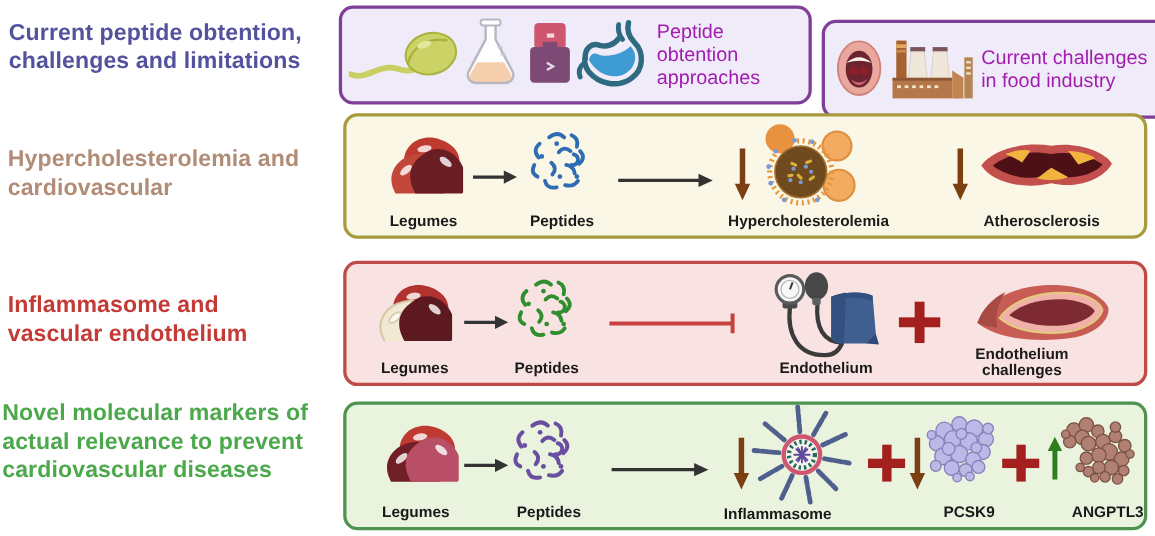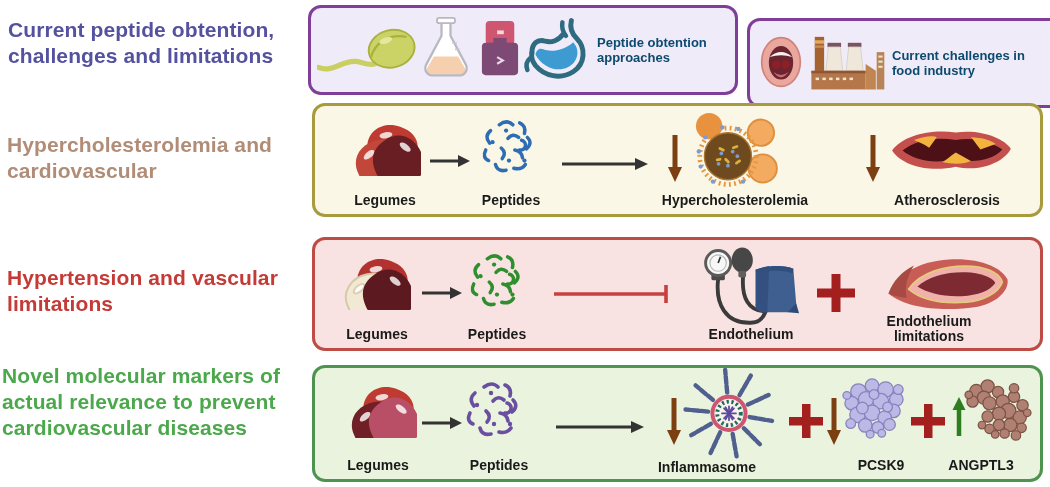--- a/index.html
+++ b/index.html
@@ -10,21 +10,21 @@
   .t3{color:var(--c-row3-accent,#c43a36);}
   .t4{color:var(--c-row4-accent,#4ba84b);}
   .panel{position:absolute;border-radius:13px;border:3px solid #000;box-sizing:border-box;}
   .p1{border-color:var(--c-row1-border,#7f3f98);background:var(--c-row1-bg,#f0ebf9);}
   .p2{border-color:var(--c-row2-border,#a79b3e);background:var(--c-row2-bg,#faf7e6);}
   .p3{border-color:var(--c-row3-border,#bf4b47);background:var(--c-row3-bg,#f9e3e2);}
   .p4{border-color:var(--c-row4-border,#4f9351);background:var(--c-row4-bg,#e9f3dd);}
   .it{position:absolute;line-height:0;}
   .lbl{position:absolute;bottom:6px;transform:translateX(-50%);font-weight:bold;font-size:14px;color:#1a1a1a;white-space:nowrap;line-height:1.1;}
   .lbl.wrap{white-space:normal;width:140px;text-align:center;bottom:3px;line-height:1.12;}
-  .cap{position:absolute;top:50%;transform:translateY(-50%);font-weight:bold;font-size:13px;line-height:1.16;color:#0c4a6e;}
+  .cap{position:absolute;top:50%;transform:translateY(-50%);font-weight:normal;font-size:18px;line-height:1.16;color:#a21caf;}
 </style>
 </head>
 <body>
 
 <svg width="0" height="0" style="position:absolute" aria-hidden="true">
   <defs>
     <symbol id="bean" viewBox="0 0 60 44" overflow="visible">
       <path d="M7 23 C 5 11 15 2 28 3 C 40 4 46 11 45 19 C 44.5 24 41 27 41 31 C 41 37 34 42 25 41 C 13 40 8 33 7 23 Z"></path>
       <ellipse cx="19" cy="12" rx="5" ry="2.4" fill="#ffffff" opacity="0.8" transform="rotate(-24 19 12)"></ellipse>
     </symbol>
@@ -47,21 +47,21 @@
           <circle cx="47" cy="44" r="2.2"></circle>
         <circle cx="28" cy="13" r="2.2"></circle>
           <circle cx="31" cy="44" r="2.2"></circle>
       </g>
     </symbol>
   </defs>
 </svg>
 
 <div class="title t1" style="left:8px;top:17px;width:272px;">Current peptide obtention, challenges and limitations</div>
 <div class="title t2" style="left:7px;top:132px;width:272px;">Hypercholesterolemia and cardiovascular</div>
-<div class="title t3" style="left:7px;top:265px;width:272px;">Hypertension and vascular limitations</div>
+<div class="title t3" style="left:7px;top:265px;width:272px;">Inflammasome and vascular endothelium</div>
 <div class="title t4" style="left:2px;top:363px;width:290px;">Novel molecular markers of actual relevance to prevent cardiovascular diseases</div>
 
 <div class="panel p1" style="left:308px;top:5px;width:430px;height:90px;">
   <span class="it" style="left:6px;top:16px;">
     <svg width="112" height="54" viewBox="0 0 150 72">
       <path d="M2 58 C 20 66 34 48 52 50 C 62 51 68 56 78 53" fill="none" stroke="#c9cf63" stroke-width="7" stroke-linecap="round"></path>
       <ellipse cx="100" cy="33" rx="31" ry="25" fill="#ccd366" stroke="#a9b23e" stroke-width="2.5" transform="rotate(-14 100 33)"></ellipse>
       <path d="M72 45 C 78 24 96 13 120 17" fill="none" stroke="#a9b23e" stroke-width="3"></path>
       <ellipse cx="92" cy="22" rx="9" ry="4" fill="#e4e89c" transform="rotate(-18 92 22)"></ellipse>
     </svg>
@@ -274,21 +274,21 @@
       </svg>
   </span>
   <span class="it" style="left:559px;top:8px;">
     <svg width="148" height="70" viewBox="0 0 150 80">
       <path d="M7 52 C 16 30 42 15 76 13 C 112 11 136 22 143 36 C 145 48 132 62 109 67 C 73 73 28 70 7 52 Z" fill="#c75d55"></path>
       <path d="M7 52 C 12 38 22 27 36 20 C 28 33 25 45 28 57 C 20 56 12 55 7 52 Z" fill="#a84a44"></path>
       <path d="M30 47 C 43 28 72 19 103 21 C 124 23 135 31 137 39 C 133 51 116 60 96 62 C 68 64 44 59 30 47 Z" fill="#f0b1ab" stroke="#e3cd7d" stroke-width="2"></path>
       <path d="M40 44 C 54 31 79 26 101 28 C 117 30 127 35 129 40 C 123 49 109 54 91 55 C 69 56 51 51 40 44 Z" fill="#7e2a33"></path>
     </svg>
   </span>
-  <span class="lbl wrap" style="left:614px;">Endothelium limitations</span>
+  <span class="lbl wrap" style="left:614px;">Endothelium challenges</span>
 </div>
 
 <div class="panel p4" style="left:312px;top:365px;width:731px;height:117px;">
   <span class="it" style="left:24px;top:10px;">
     <svg width="78" height="60" viewBox="0 0 110 82">
       <use href="#bean" fill="#bf3a31" transform="translate(26 2) rotate(14 30 22)"></use>
       <use href="#bean" fill="#701f26" transform="translate(2 32) rotate(-16 30 22)"></use>
       <use href="#bean" fill="#b94f66" transform="translate(56 16) rotate(62 30 22)"></use>
     </svg>
   </span>
@@ -422,14 +422,14 @@
           <circle cx="56" cy="13" r="5"></circle>
         <circle cx="70" cy="39" r="4"></circle>
           <circle cx="46" cy="61" r="5"></circle>
           <circle cx="58" cy="63" r="5"></circle>
         <circle cx="36" cy="62" r="4"></circle>
           <circle cx="22" cy="52" r="4"></circle>
           <circle cx="8" cy="20" r="4"></circle>
       </g>
     </svg>
   </span>
-  <span class="lbl" style="left:666px;">ANGPTL3</span>
+  <span class="lbl" style="left:692px;">ANGPTL3</span>
 </div>
 
 </body></html>

